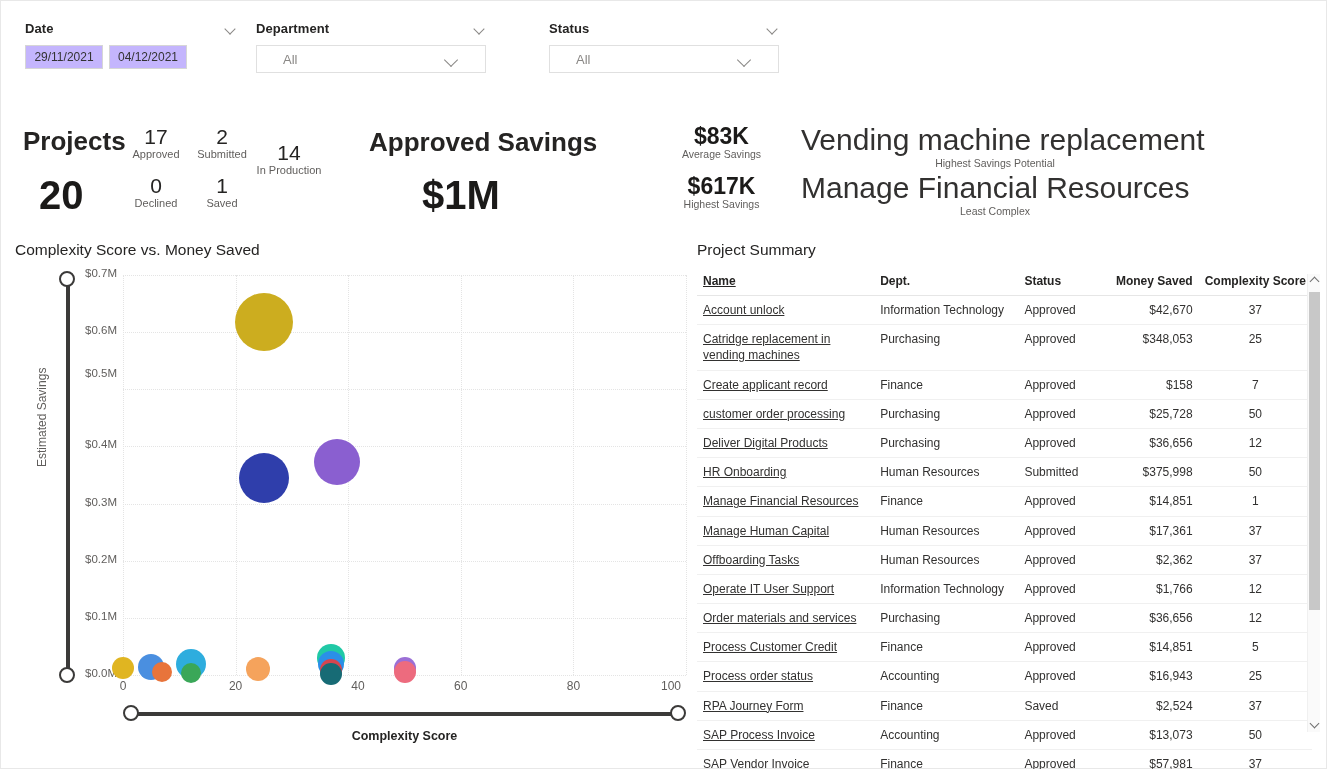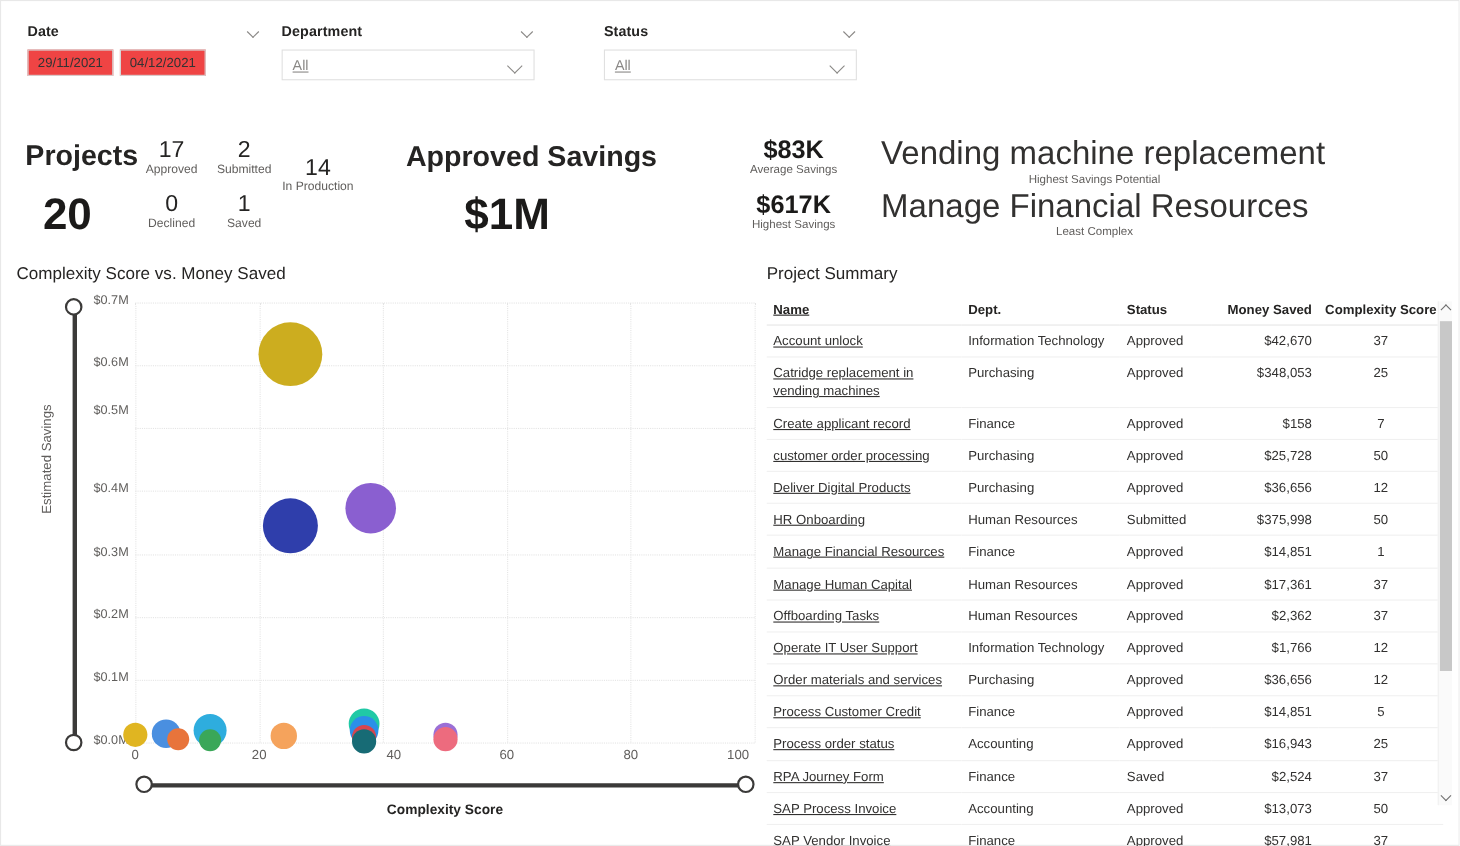--- a/index.html
+++ b/index.html
@@ -26,27 +26,27 @@
     width: 13px; height: 13px; display: inline-block; position: relative;
   }
   .chev::before {
     content: ""; position: absolute; left: 2px; top: 3px;
     width: 7px; height: 7px;
     border-right: 1.4px solid #8a8886; border-bottom: 1.4px solid #8a8886;
     transform: rotate(45deg);
   }
   .date-boxes { display: flex; gap: 6px; margin-top: 7px; }
   .date-box {
-    width: 78px; height: 24px; border: 1px solid #d6d6d6; background: #ef4444;
+    width: 78px; height: 24px; border: 1px solid #d6d6d6; background: #c4b5fd;
     font-size: 12px; color: #333; display: flex; align-items: center; justify-content: center;
   }
   .dd-box {
     margin-top: 7px; height: 28px; border: 1px solid #e0e0e0; background: #fff;
     display: flex; align-items: center; justify-content: space-between;
-    padding: 0 9px; font-size: 13px; color: #8a8886; text-decoration: underline;
+    padding: 0 26px; font-size: 13px; color: #8a8886;
   }
   .dd-chev { width: 14px; height: 14px; position: relative; }
   .dd-chev::before {
     content: ""; position: absolute; left: 1px; top: 3px;
     width: 9px; height: 9px;
     border-right: 1.5px solid #8a8886; border-bottom: 1.5px solid #8a8886;
     transform: rotate(45deg);
   }
 
   

